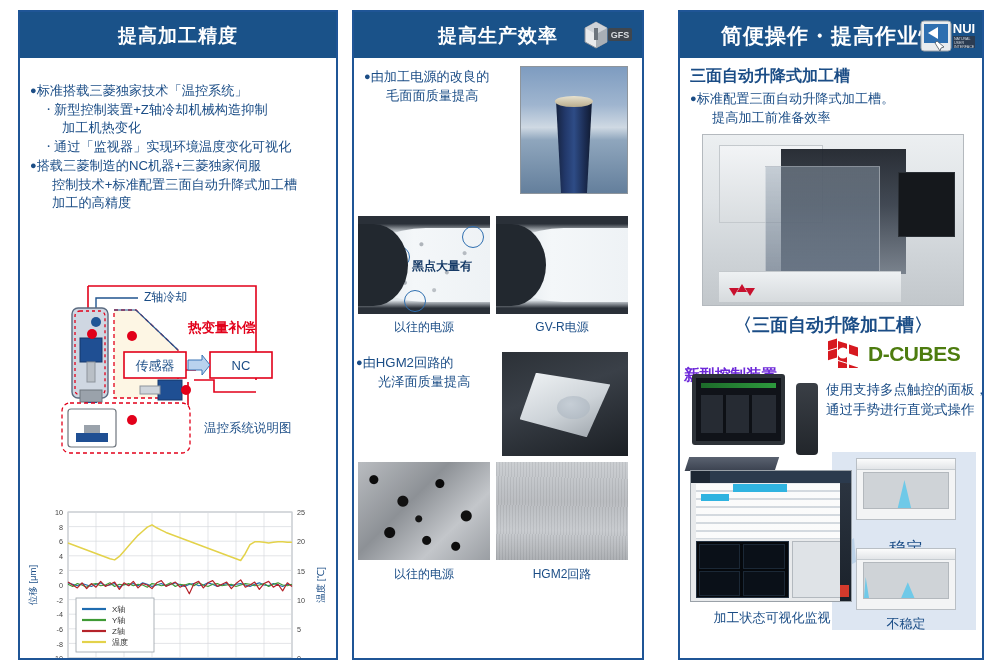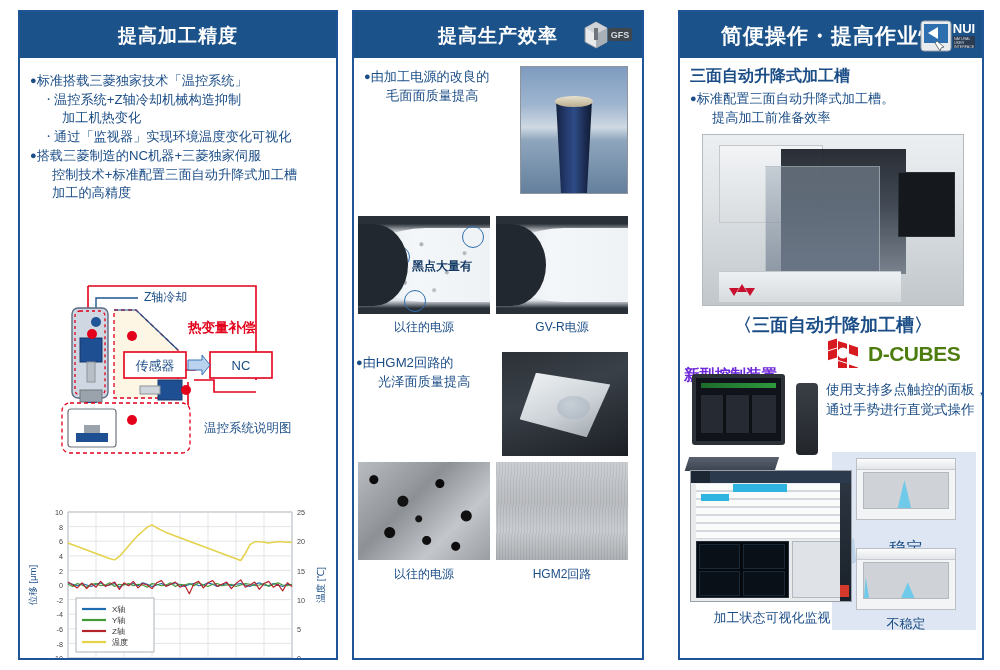--- a/index.html
+++ b/index.html
@@ -316,23 +316,23 @@
 <body>
 
 <div class="page">
 
   <section class="panel" id="panel-1">
     <div class="panel-header">
       <span class="htitle">提高加工精度</span>
     </div>
     <div class="panel-body">
 
-      <div class="txt" style="margin-top:6px;">
+      <div class="txt" style="margin-top:16px;">
         <span class="l"><span class="bullet">●</span><span>标准搭载三菱独家技术「温控系统」</span></span>
-        <span class="l ind1"><span class="bullet">・</span><span>温控系统+Z轴冷却机械构造抑制</span></span>
+        <span class="l ind1"><span class="bullet">・</span><span>新型控制装置+Z轴冷却机械构造抑制</span></span>
         <span class="l ind3"><span>加工机热变化</span></span>
         <span class="l ind1"><span class="bullet">・</span><span>通过「监视器」实现环境温度变化可视化</span></span>
         <span class="l"><span class="bullet">●</span><span>搭载三菱制造的NC机器+三菱独家伺服</span></span>
         <span class="l ind2"><span>控制技术+标准配置三面自动升降式加工槽</span></span>
         <span class="l ind2"><span>加工的高精度</span></span>
       </div>
 
       <div class="diagram">
         <svg width="300" height="190" viewBox="0 0 300 190">
 

